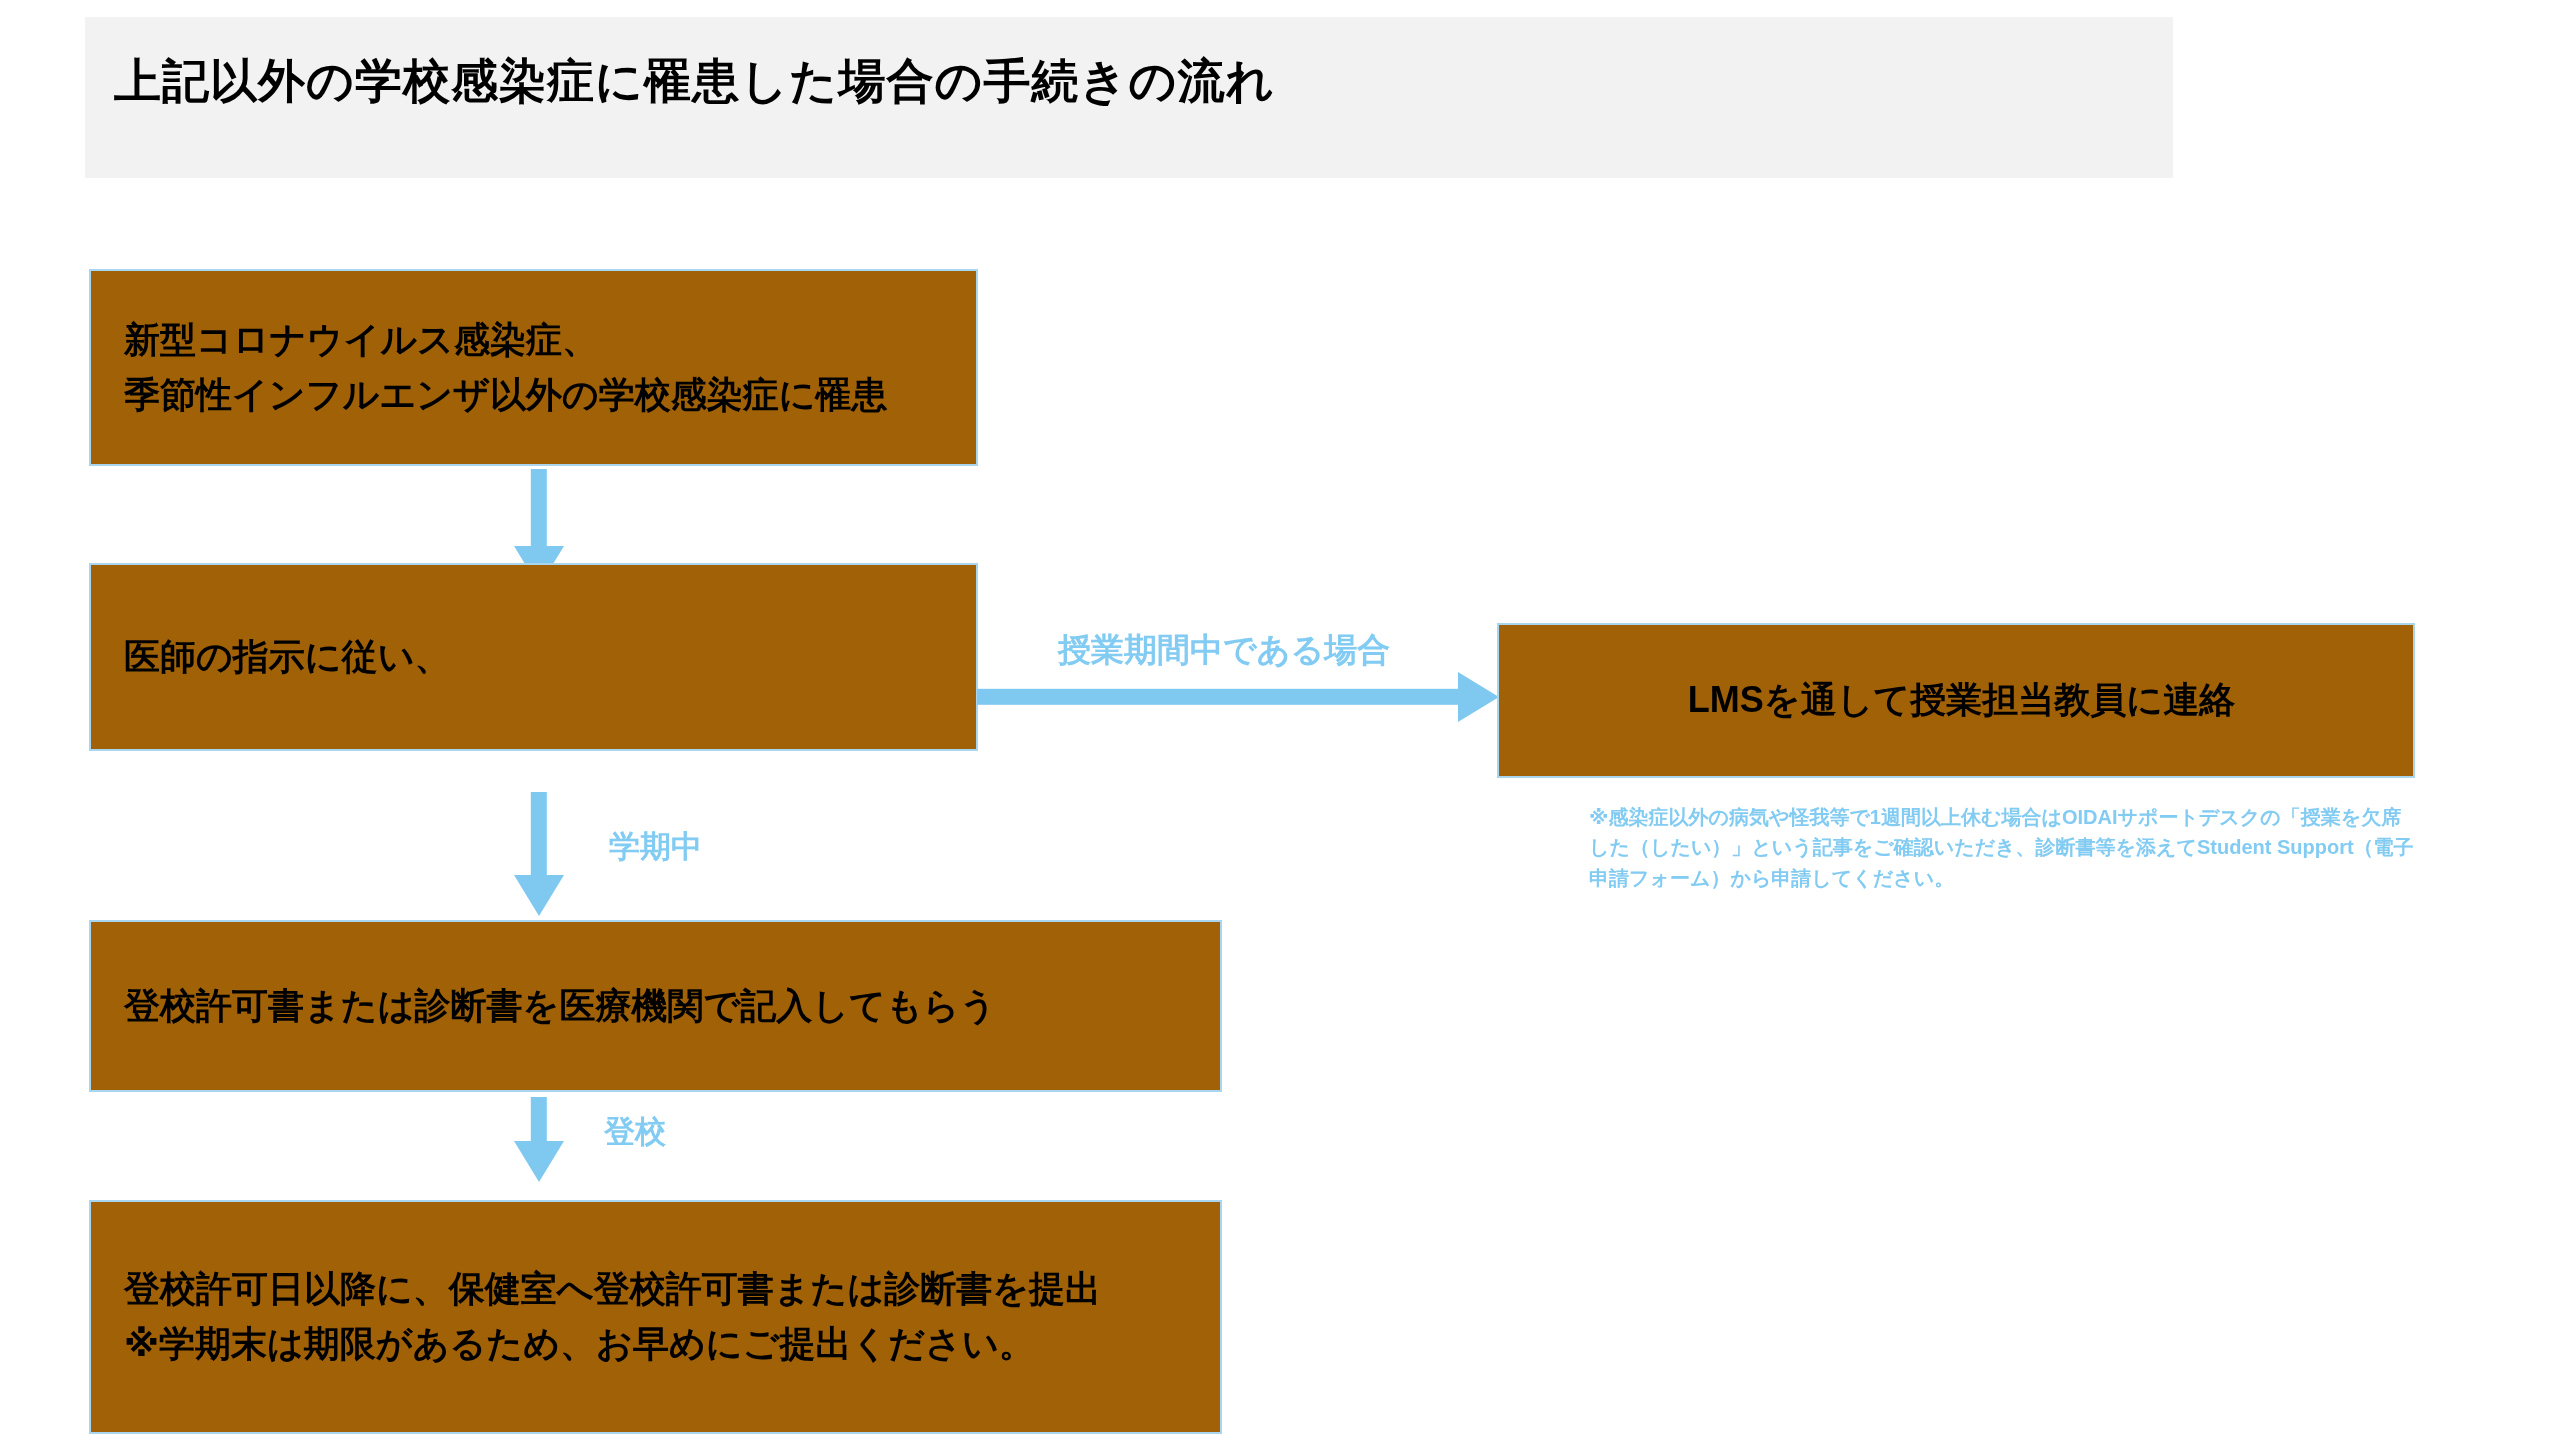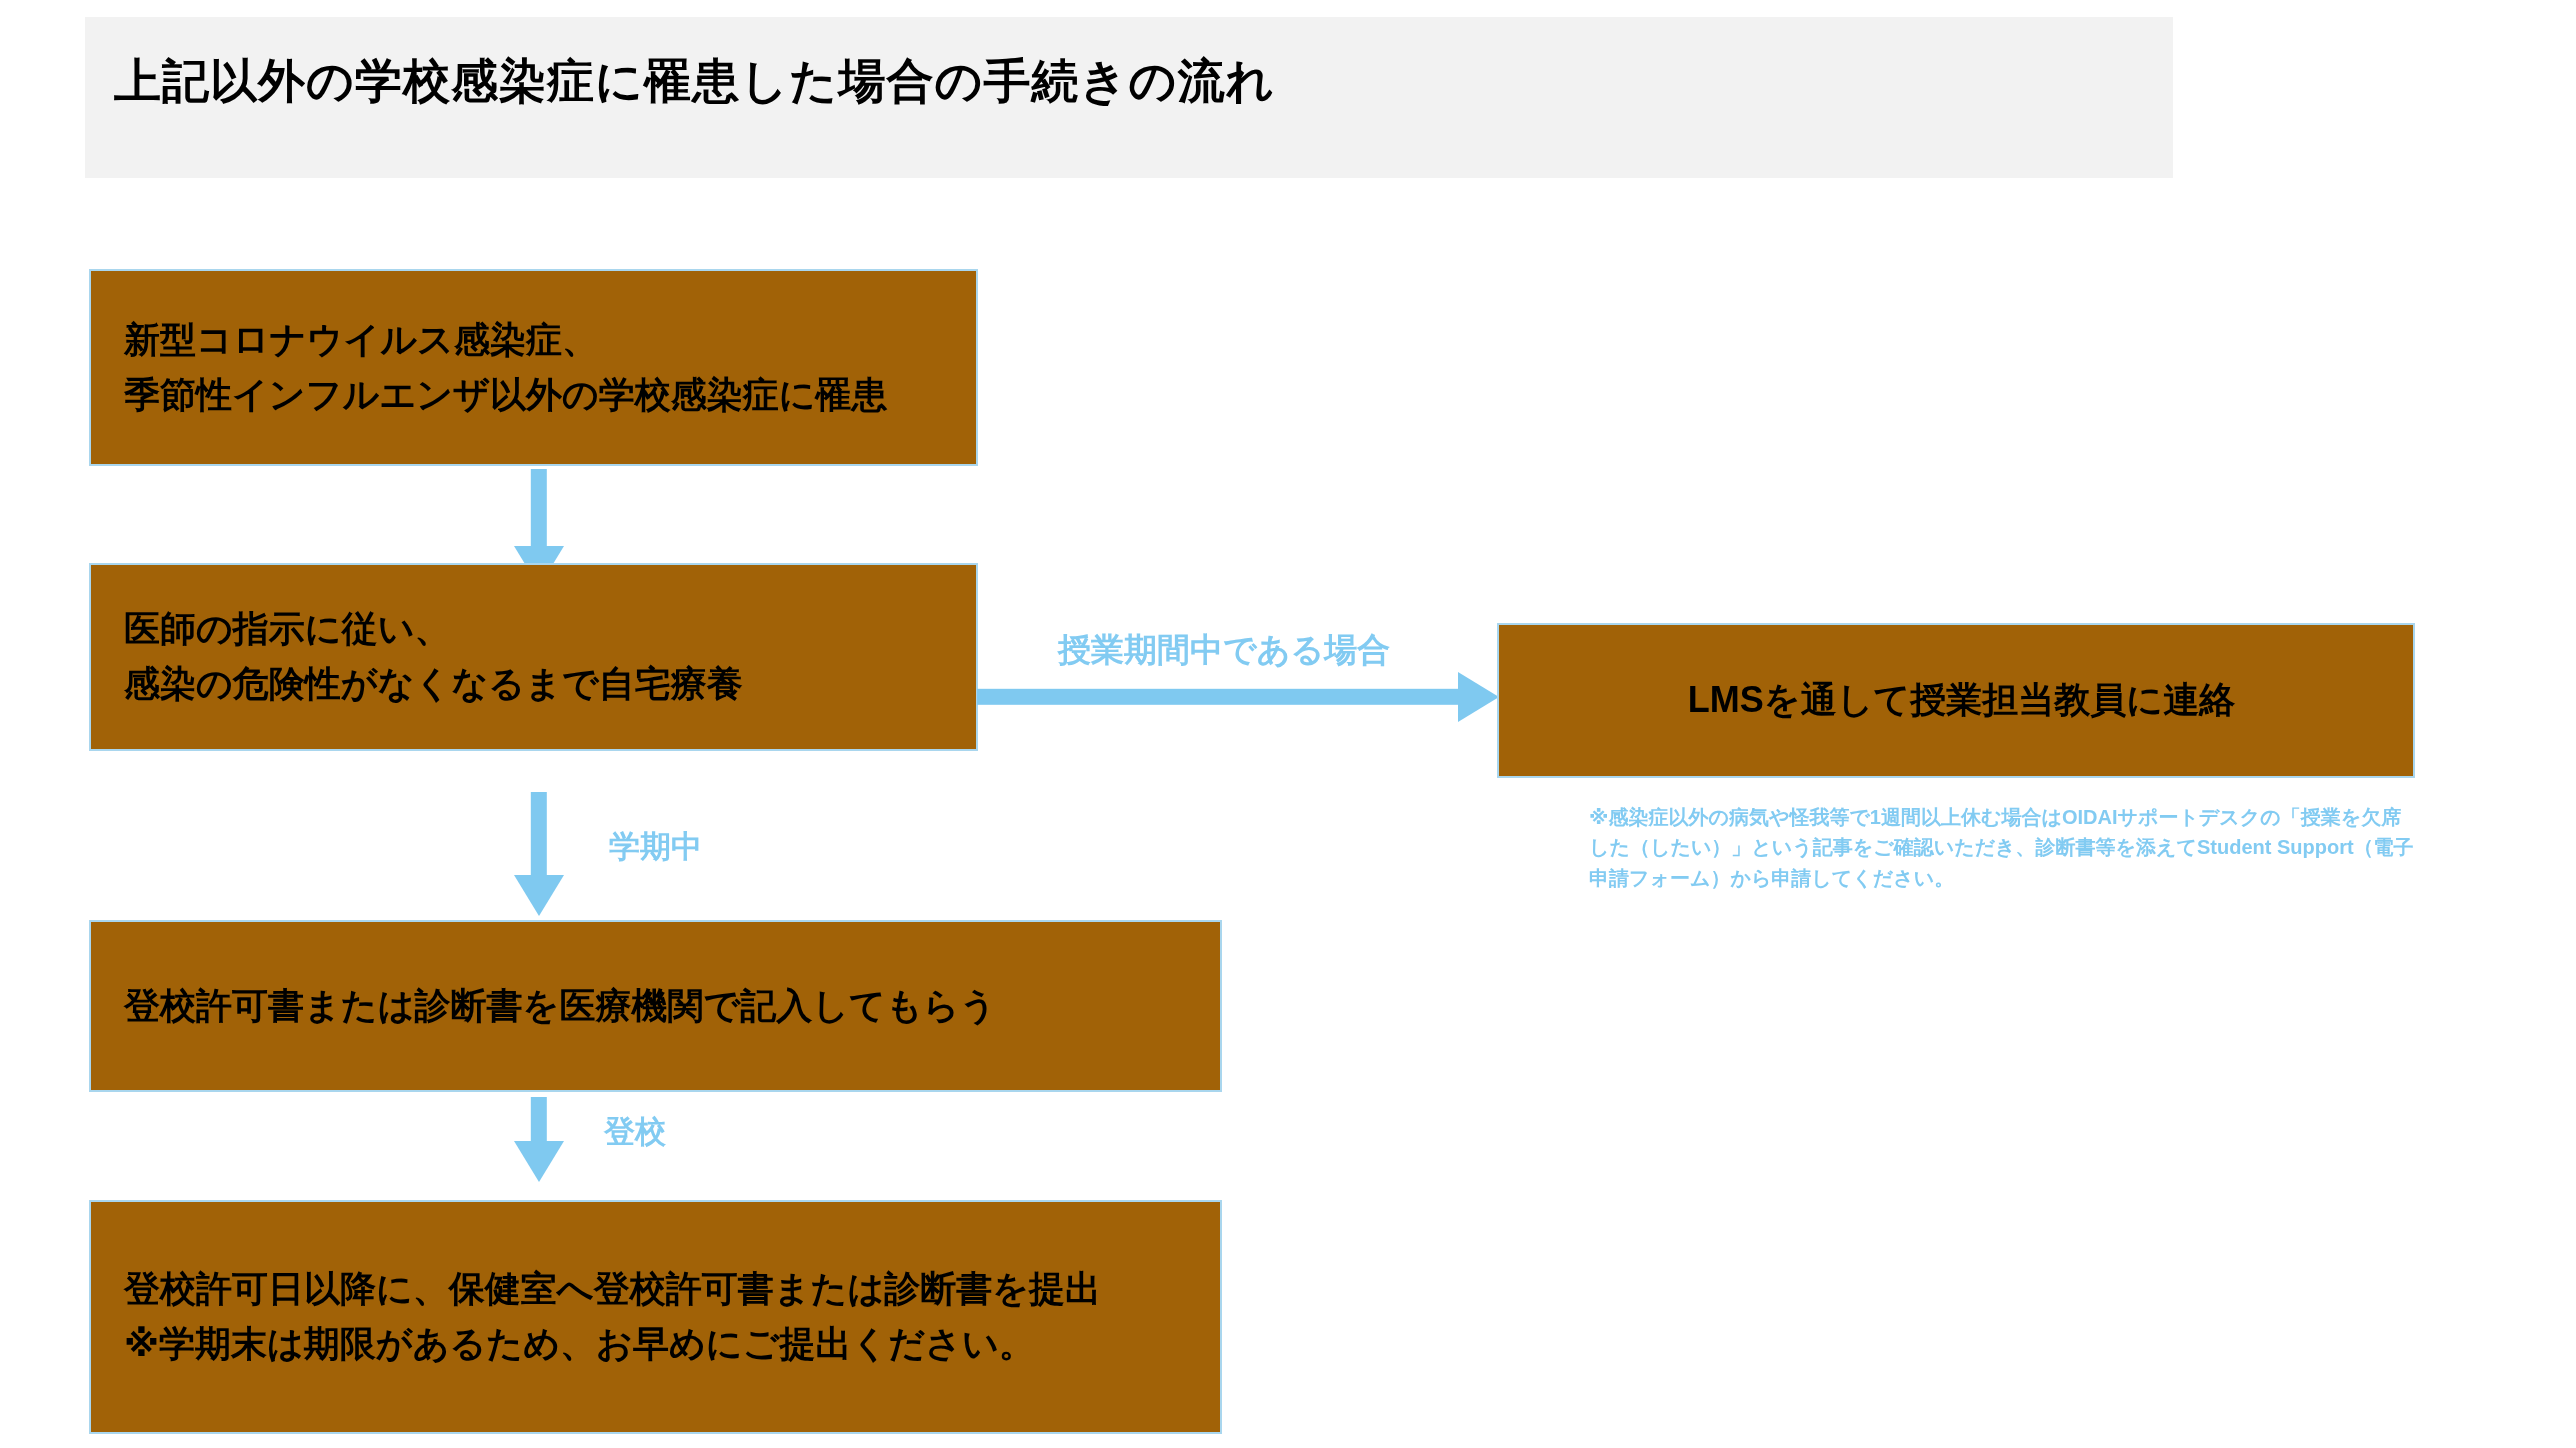--- a/index.html
+++ b/index.html
@@ -133,21 +133,20 @@
     <div class="line">季節性インフルエンザ以外の学校感染症に罹患</div>
   </div>
 
   <div class="v-arrow" id="arrow1">
     <div class="shaft"></div>
     <div class="head"></div>
   </div>
 
   <div class="pbox" id="box2">
     <div class="line">医師の指示に従い、</div>
-    <div class="line">感染の危険性がなくなるまで自宅療養</div>
   </div>
 
   <div class="h-arrow" id="arrowh">
     <div class="shaft"></div>
     <div class="head"></div>
   </div>
   <div class="edge-label" id="lbl-jugyou">授業期間中である場合</div>
 
   <div class="pbox center" id="boxlms">
     <div class="line">LMSを通して授業担当教員に連絡</div>

